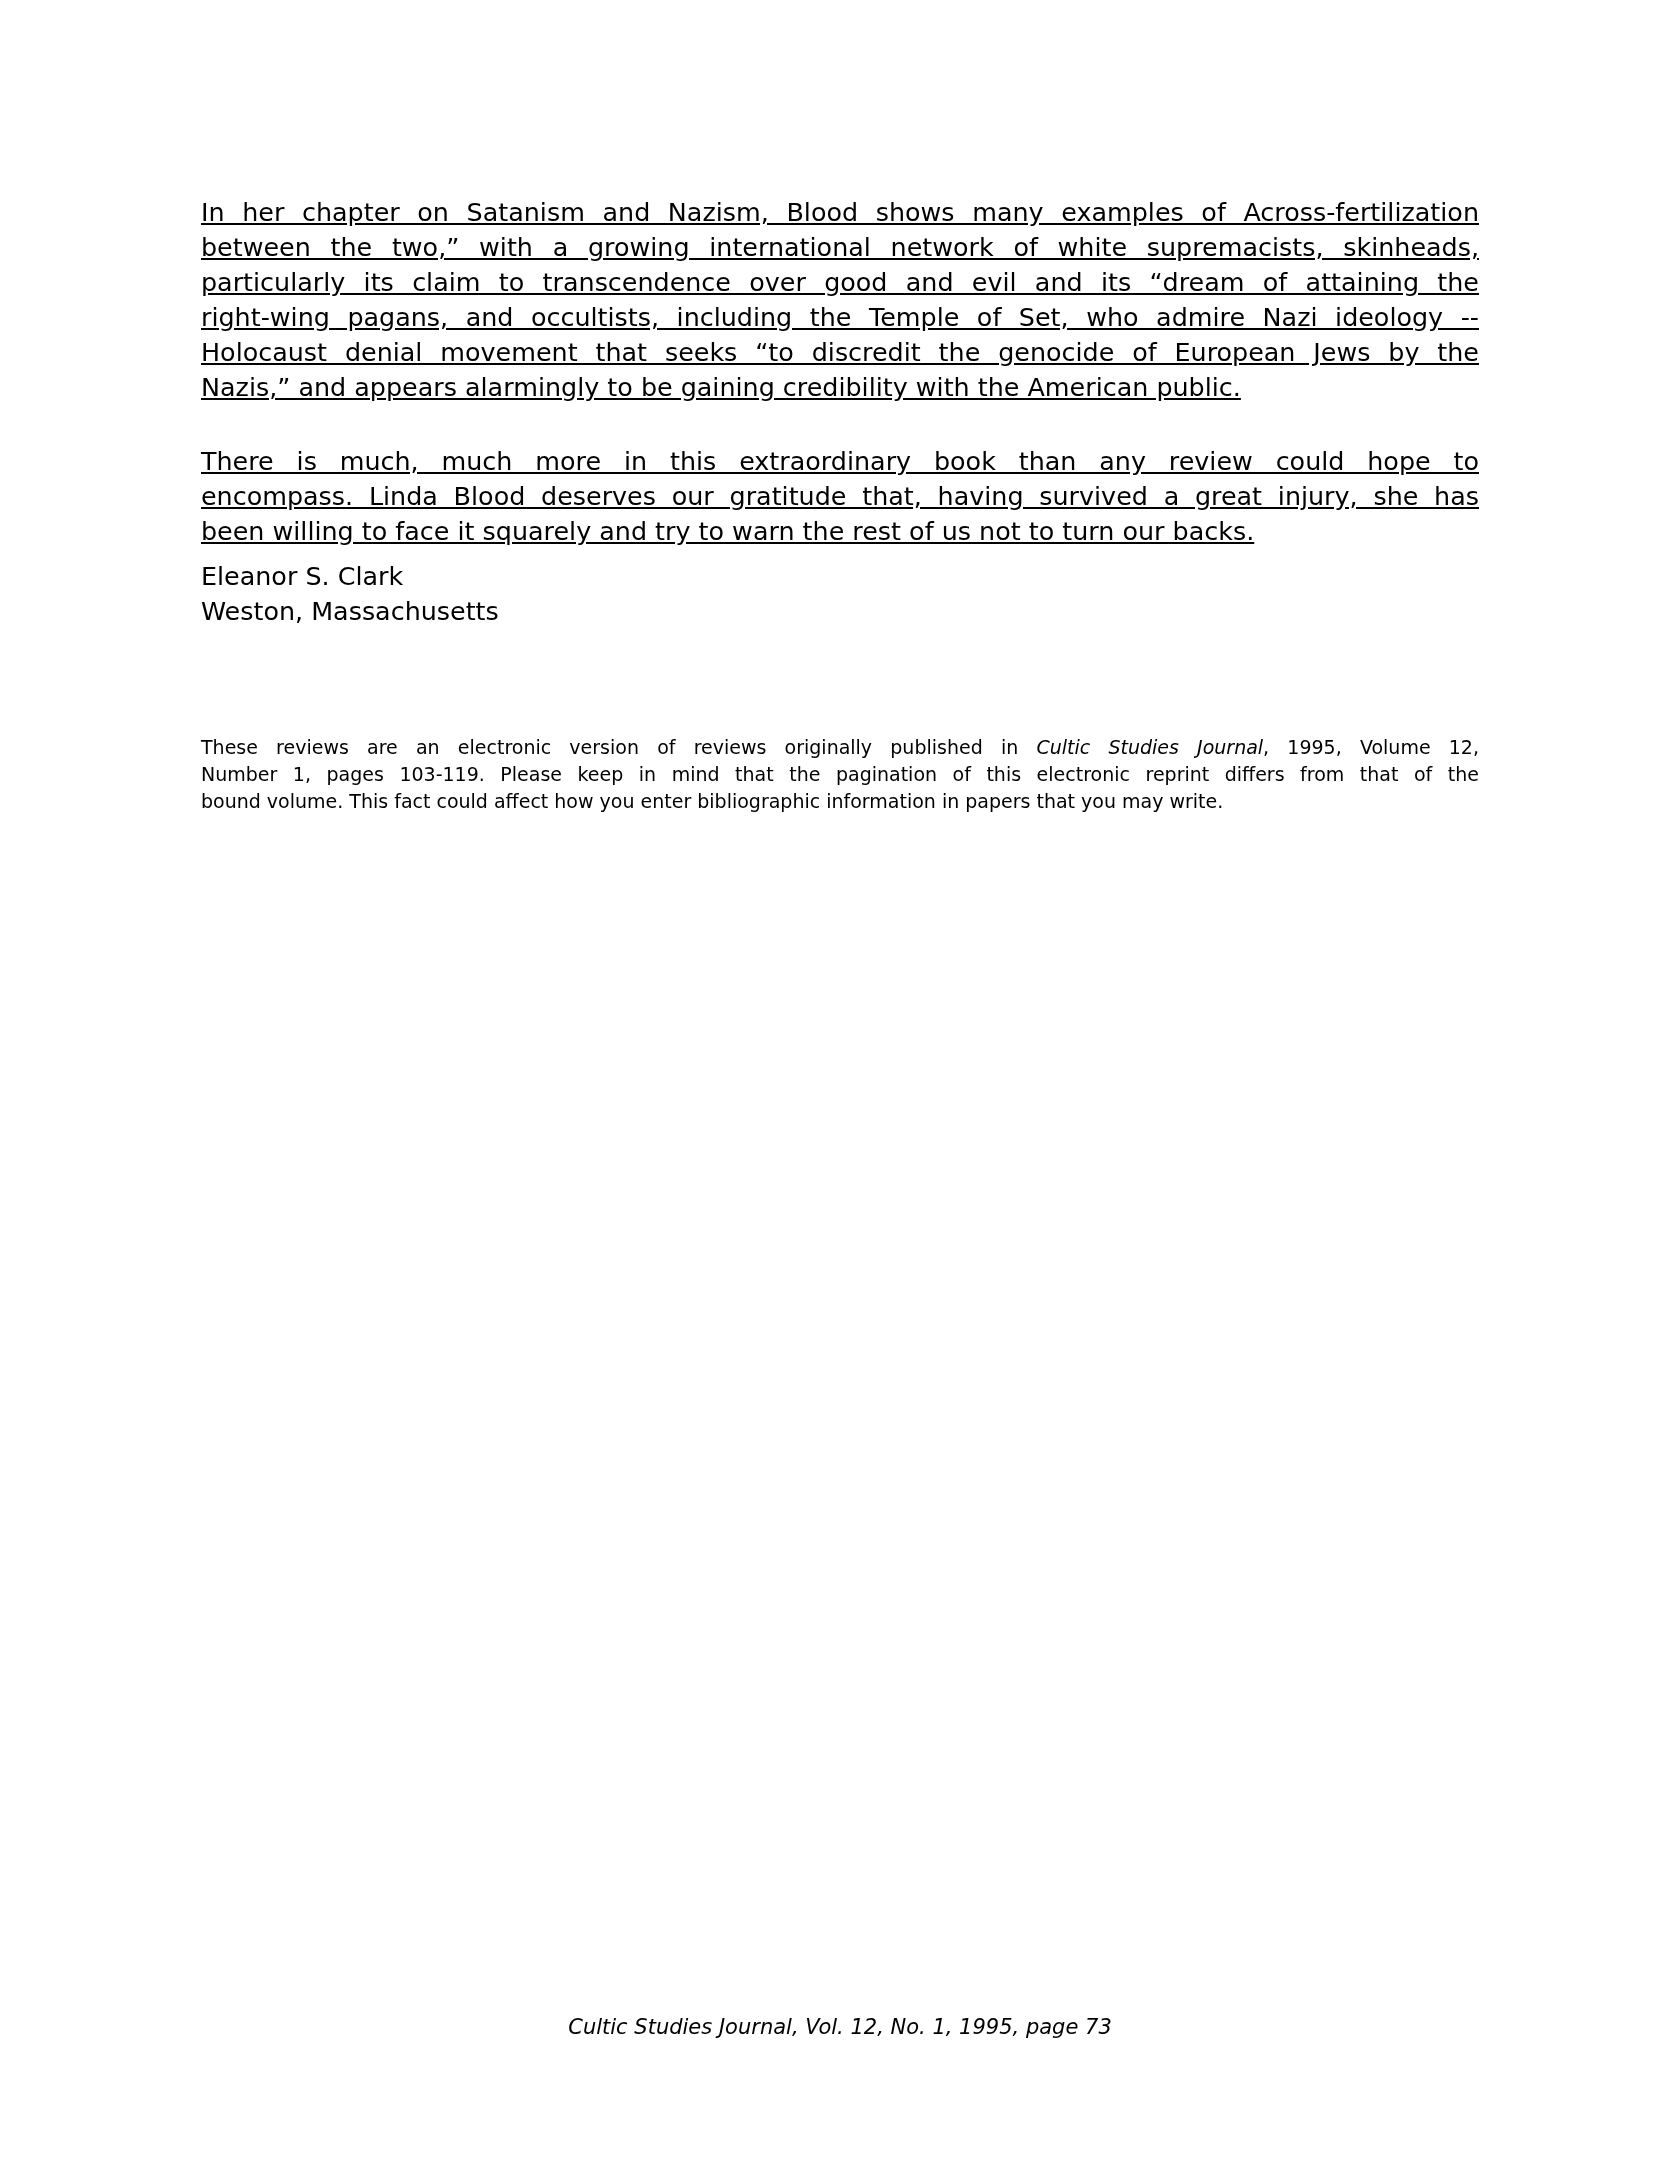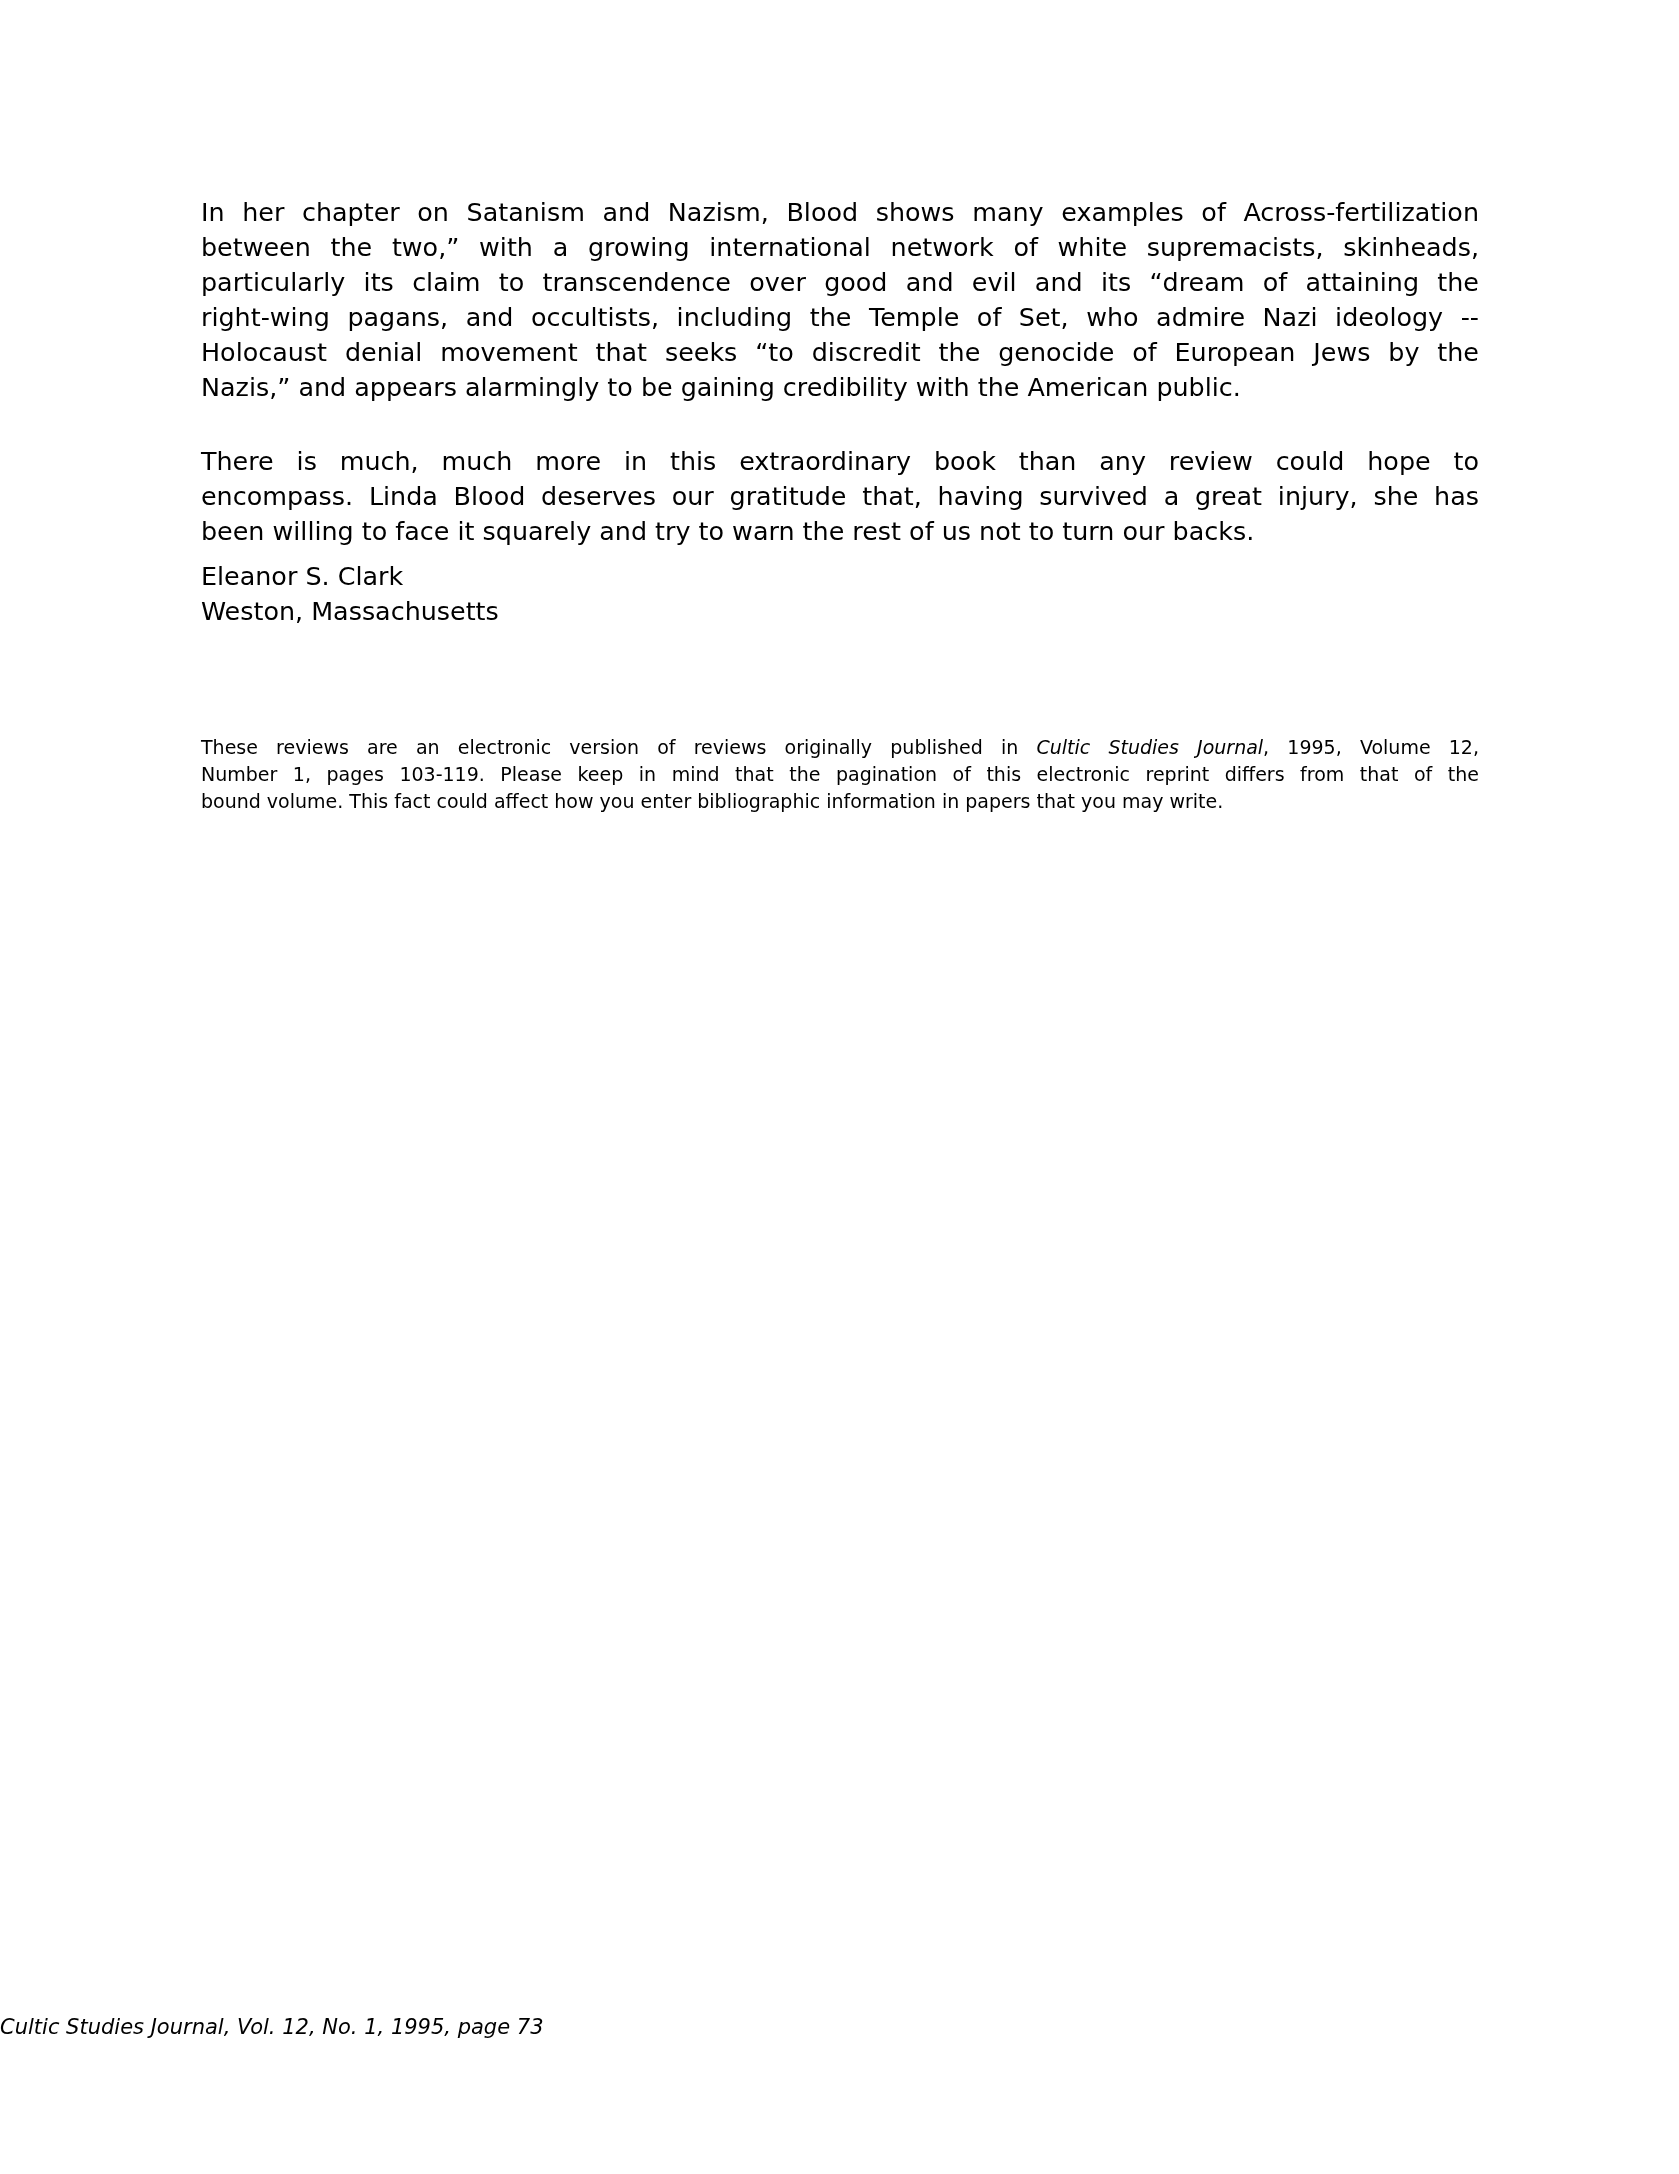--- a/index.html
+++ b/index.html
@@ -17,20 +17,21 @@
     overflow: hidden;
   }
   .block {
     position: absolute;
     left: 201px;
     width: 1278px;
   }
   .body-text {
     font-size: 25.4px;
     line-height: 35px;
+    text-decoration: underline;
   }
   .line {
     display: block;
     text-align: left;
     white-space: normal;
   }
   .just {
     text-align: justify;
     text-align-last: justify;
   }
@@ -44,20 +45,21 @@
     font-size: 19px;
     line-height: 27px;
   }
   .italic {
     font-style: italic;
   }
   .footer-line {
     position: absolute;
     left: 0;
     width: 1680px;
+    text-align: center;
     font-size: 21px;
     line-height: 26px;
     font-style: italic;
   }
 </style>
 </head>
 <body>
 
 <div class="page">
 

